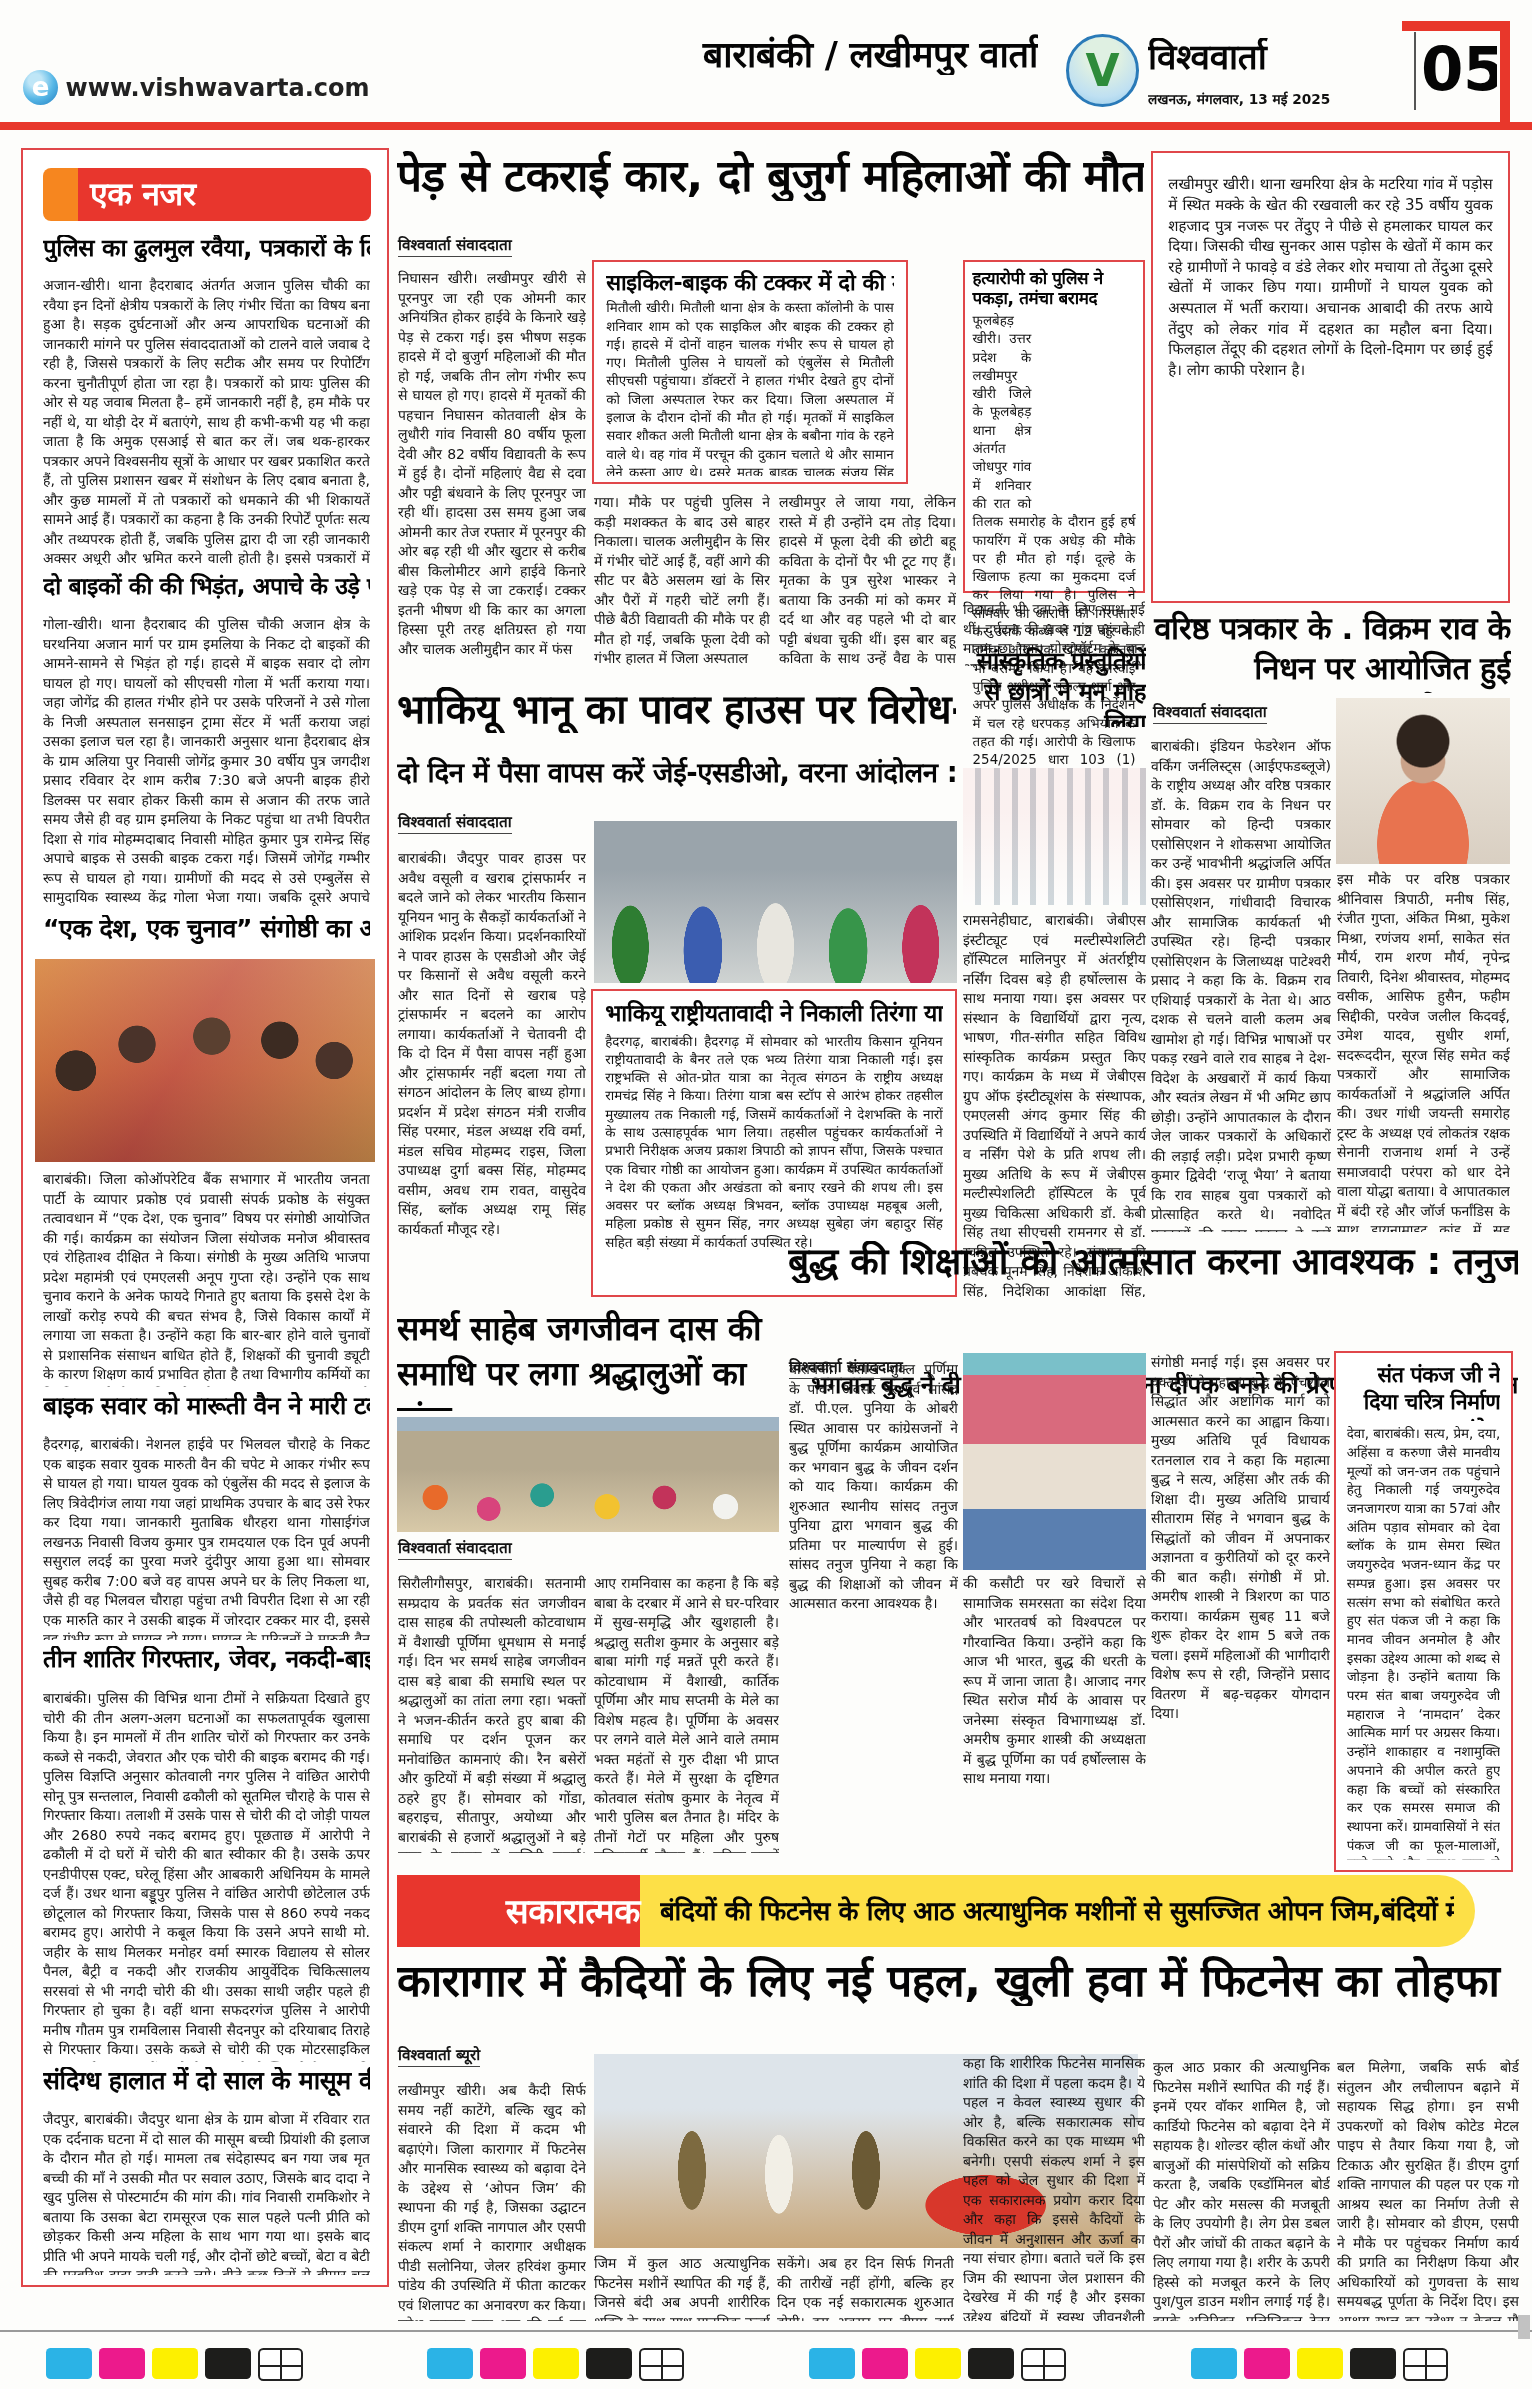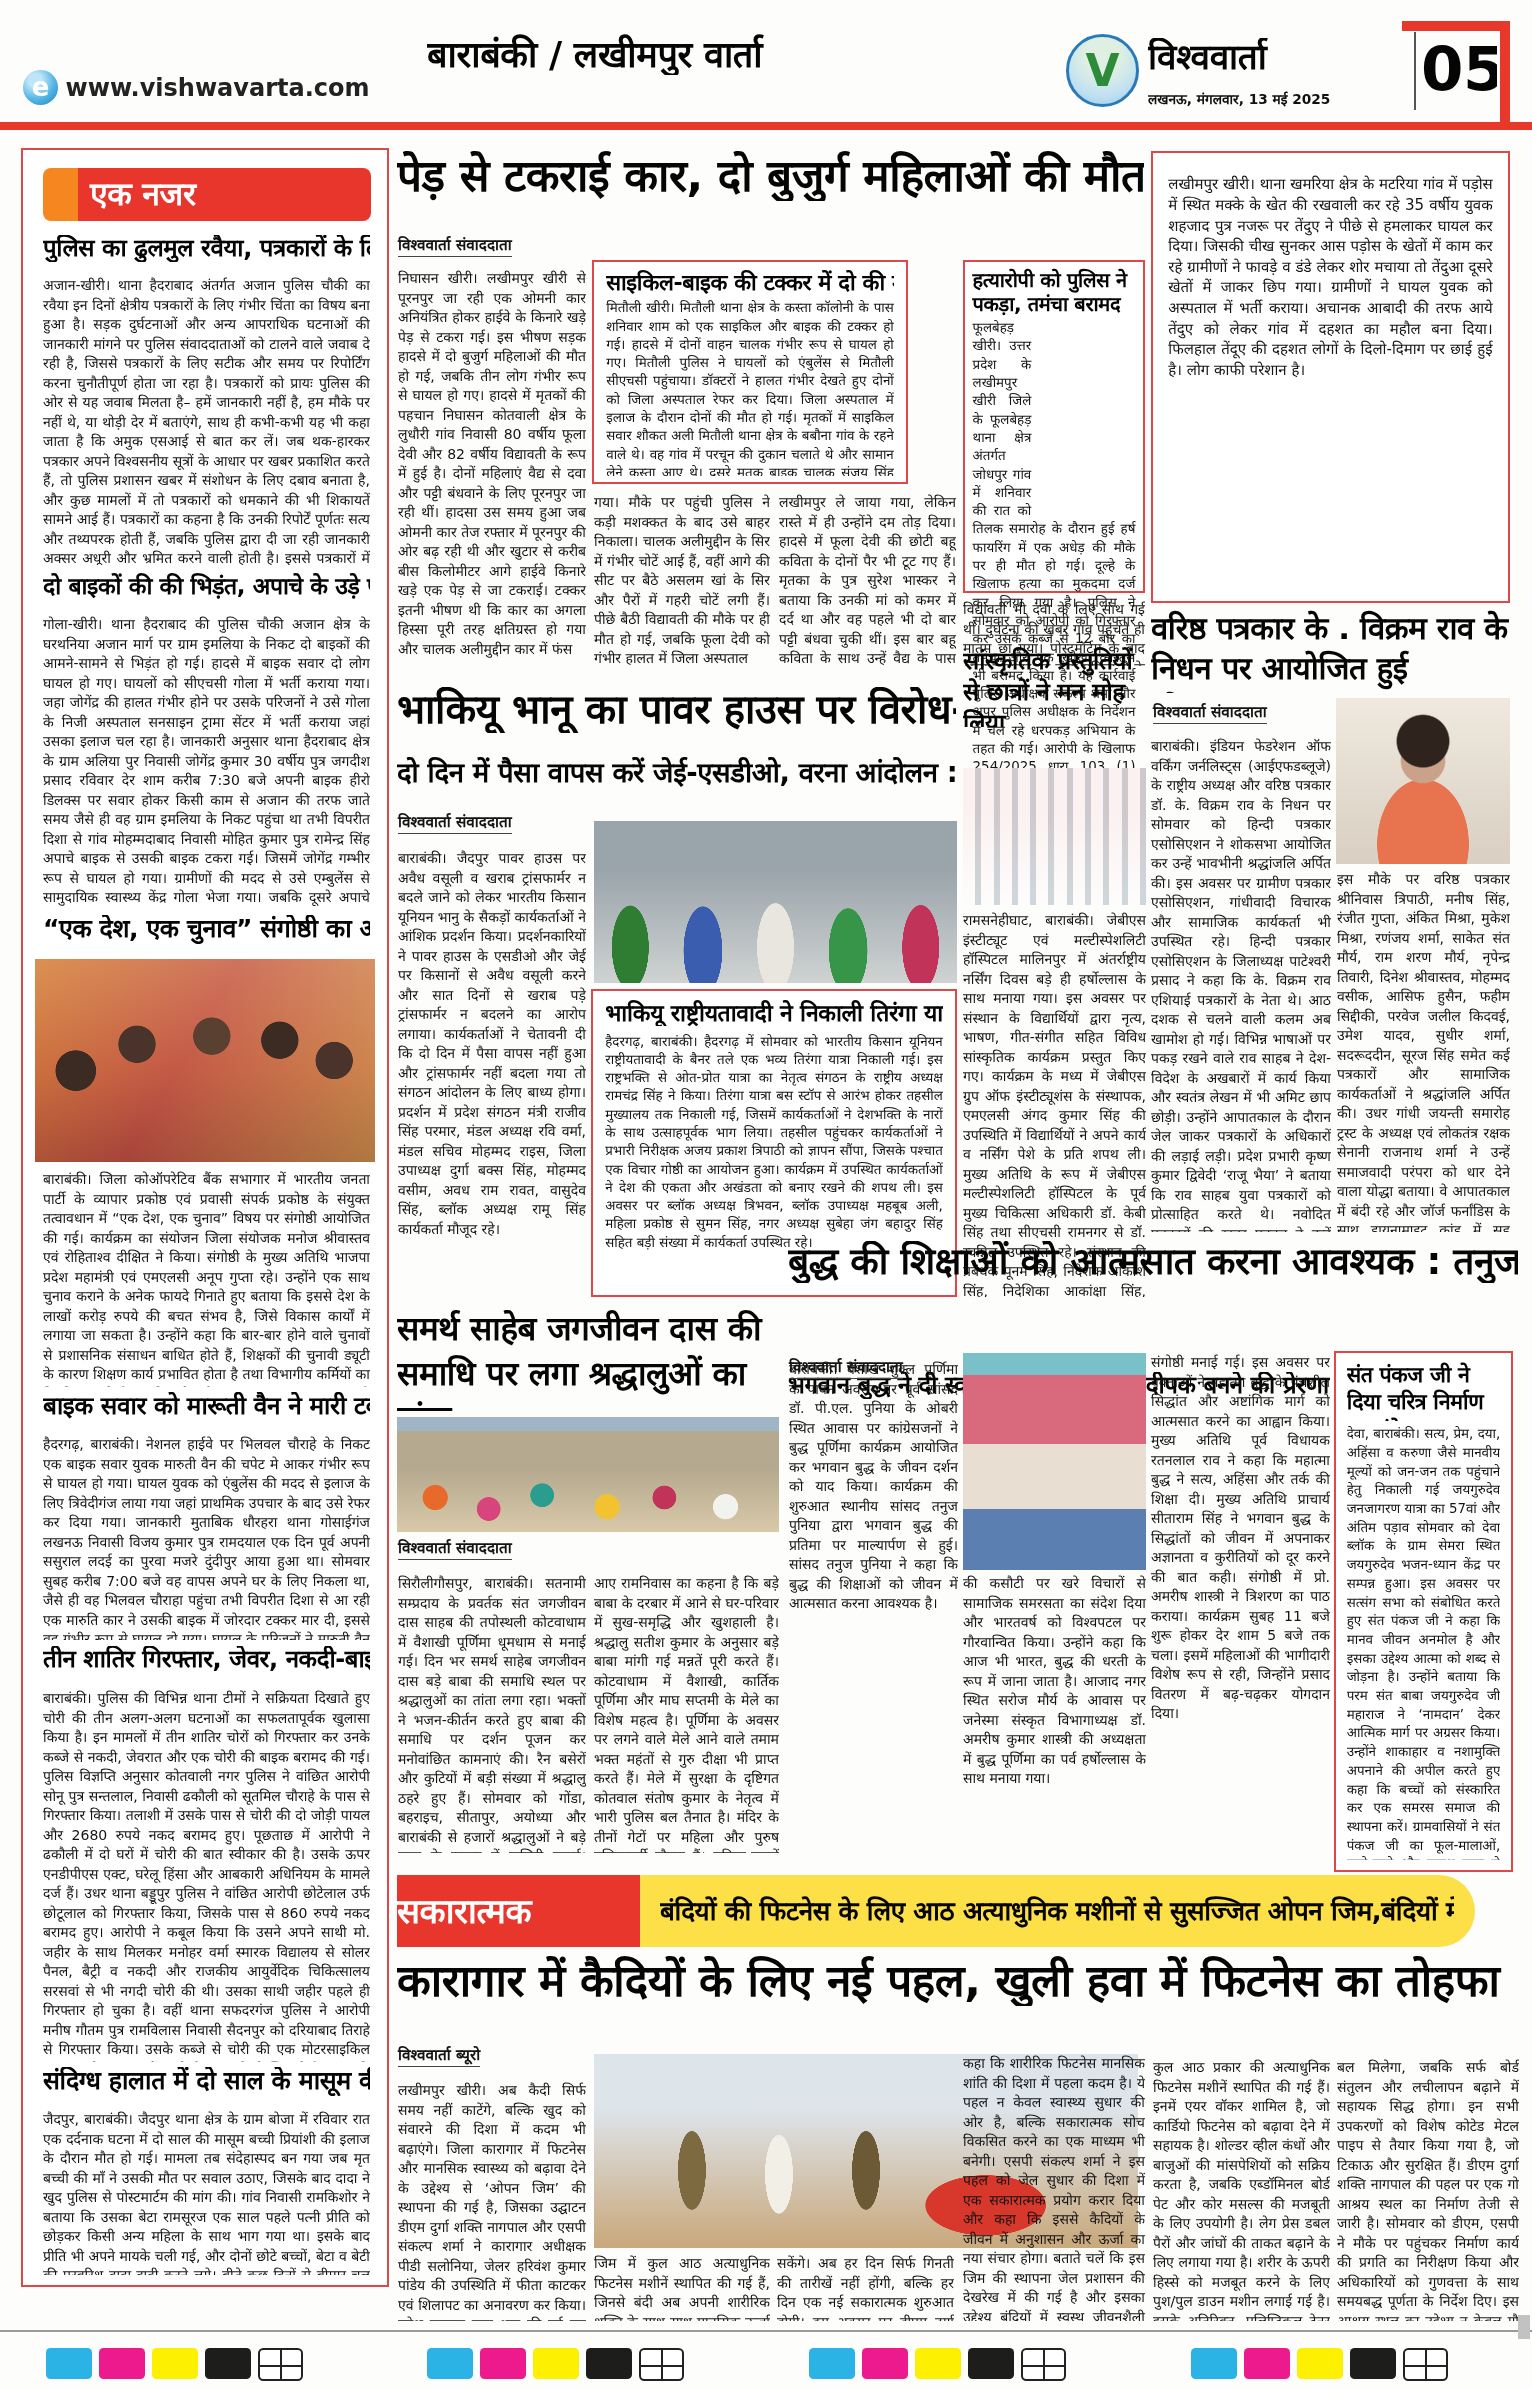--- a/index.html
+++ b/index.html
@@ -1,21 +1,21 @@
 <!DOCTYPE html>
 <html style="font-size:12.2px"><head>
 <meta charset="utf-8">
 <style>
   html,body{margin:0;padding:0}
   body{width:1533px;height:2389px;position:relative;background:#fdfdfb;
        font-family:"DejaVu Sans",sans-serif;color:#141414;overflow:hidden}
   .abs{position:absolute}
   .hd{font-weight:bold;color:#050505;line-height:1.14;letter-spacing:-0.4px}
   .nw{white-space:nowrap;overflow:hidden}
-  .ctr{text-align:left}
+  .ctr{text-align:right}
   .bt{font-size:14px;line-height:19.5px;text-align:justify;overflow:hidden}
   .bt b{font-weight:normal}
   .sm{font-size:13.4px;line-height:18.3px}
   .byline{font-weight:bold;font-size:15.3px;border-bottom:1.5px solid #444;
           display:inline-block;padding-bottom:2.3px;white-space:nowrap}
   .redbox{border:2.3px solid #e0474a;background:#fff;box-sizing:border-box}
   .ph{overflow:hidden;box-sizing:border-box}
   .rule-red{background:#e8372b}
   .tab{background:linear-gradient(90deg,#f6861f 0 35px,#e8362d 35px);border-radius:8px;
        color:#fff;display:flex;align-items:center;padding-left:47px;box-sizing:border-box}
@@ -148,21 +148,21 @@
   </div>
 </div>
 <div class="abs bt" style="left:594px;top:493px;width:176px;height:174px">
   <span>गया। मौके पर पहुंची पुलिस ने कड़ी मशक्कत के बाद उसे बाहर निकाला। चालक अलीमुद्दीन के सिर में गंभीर चोटें आई हैं, वहीं आगे की सीट पर बैठे असलम खां के सिर और पैरों में गहरी चोटें लगी हैं। पीछे बैठी विद्यावती की मौके पर ही मौत हो गई, जबकि फूला देवी को गंभीर हालत में जिला अस्पताल</span>
 </div>
 <div class="abs bt" style="left:779px;top:493px;width:177px;height:174px">
   <span>लखीमपुर ले जाया गया, लेकिन रास्ते में ही उन्होंने दम तोड़ दिया। हादसे में फूला देवी की छोटी बहू कविता के दोनों पैर भी टूट गए हैं। मृतका के पुत्र सुरेश भास्कर ने बताया कि उनकी मां को कमर में दर्द था और वह पहले भी दो बार पट्टी बंधवा चुकी थीं। इस बार बहू कविता के साथ उन्हें वैद्य के पास भेजा था। पड़ोस की</span>
 </div>
 
 <div class="abs redbox" style="left:963px;top:260px;width:182px;height:333px;padding:6.1px 7.6px">
-  <div class="hd" style="font-size:20px;line-height:1.2">हत्यारोपी को पुलिस ने पकड़ा, तमंचा बरामद</div>
+  <div class="hd" style="font-size:17px;line-height:1.2">हत्यारोपी को पुलिस ने पकड़ा, तमंचा बरामद</div>
   <div class="ph p-police" style="float:right;width:98px;height:191px;margin:4.6px 0 4.6px 6.1px"></div>
   <div class="bt sm" style="margin-top:3.1px;overflow:visible">
     <b>फूलबेहड़ खीरी।</b> <span>उत्तर प्रदेश के लखीमपुर खीरी जिले के फूलबेहड़ थाना क्षेत्र अंतर्गत जोधपुर गांव में शनिवार की रात को तिलक समारोह के दौरान हुई हर्ष फायरिंग में एक अधेड़ की मौके पर ही मौत हो गई। दूल्हे के खिलाफ हत्या का मुकदमा दर्ज कर लिया गया है।</span>
     <span>पुलिस ने सोमवार को आरोपी को गिरफ्तार कर उसके कब्जे से 12 बोर का तमंचा और एक खोखा कारतूस भी बरामद किया है। यह कार्रवाई पुलिस अधीक्षक संकल्प शर्मा और अपर पुलिस अधीक्षक के निर्देशन में चल रहे धरपकड़ अभियान के तहत की गई। आरोपी के खिलाफ 254/2025 धारा 103 (1) बीएनएस व 3/25/27 आर्म्स एक्ट के तहत कार्रवाई की गई। पुलिस प्रतिनिधि रईस ने बताया कि आरोपी दूल्हा विवाह समारोह में शामिल था।</span>
   </div>
 </div>
 <div class="abs bt" style="left:963px;top:600px;width:182px;height:66px">
   <span>विद्यावती भी दवा के लिए साथ गई थीं। दुर्घटना की खबर गांव पहुंचते ही मातम छा गया। पोस्टमॉर्टम के बाद आज सोमवार को दोनों महिलाओं के शव गांव पहुंचेंगे। हादसे में बुजुर्ग महिलाओं की मौत से परिजनों में शोक की लहर है।</span>
 </div>
 

